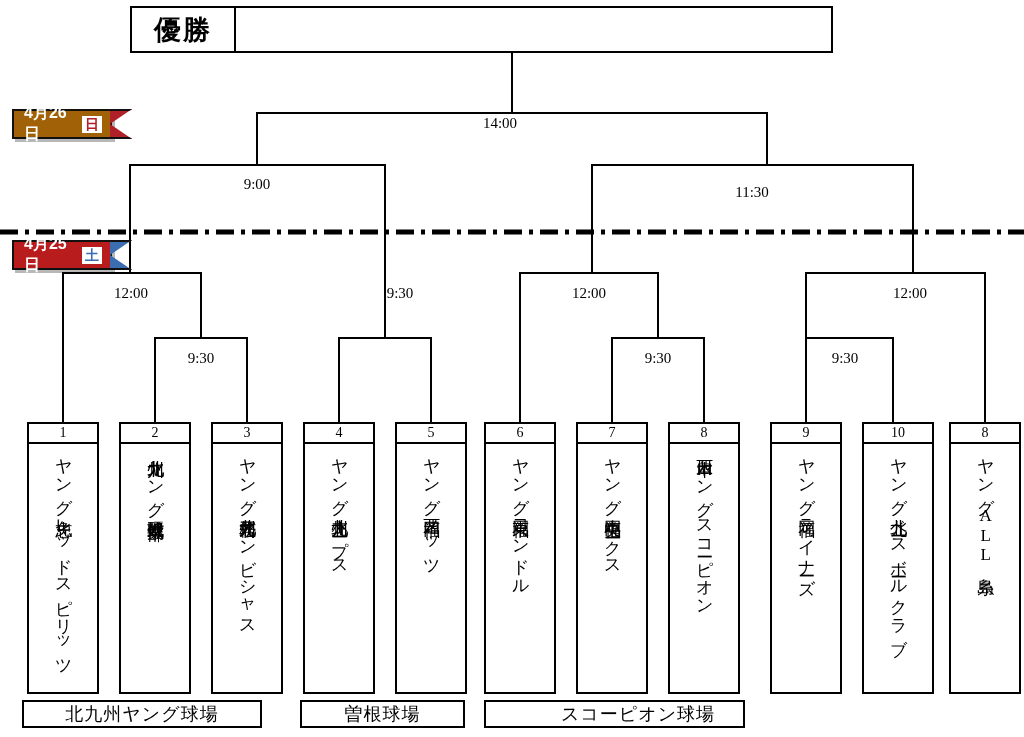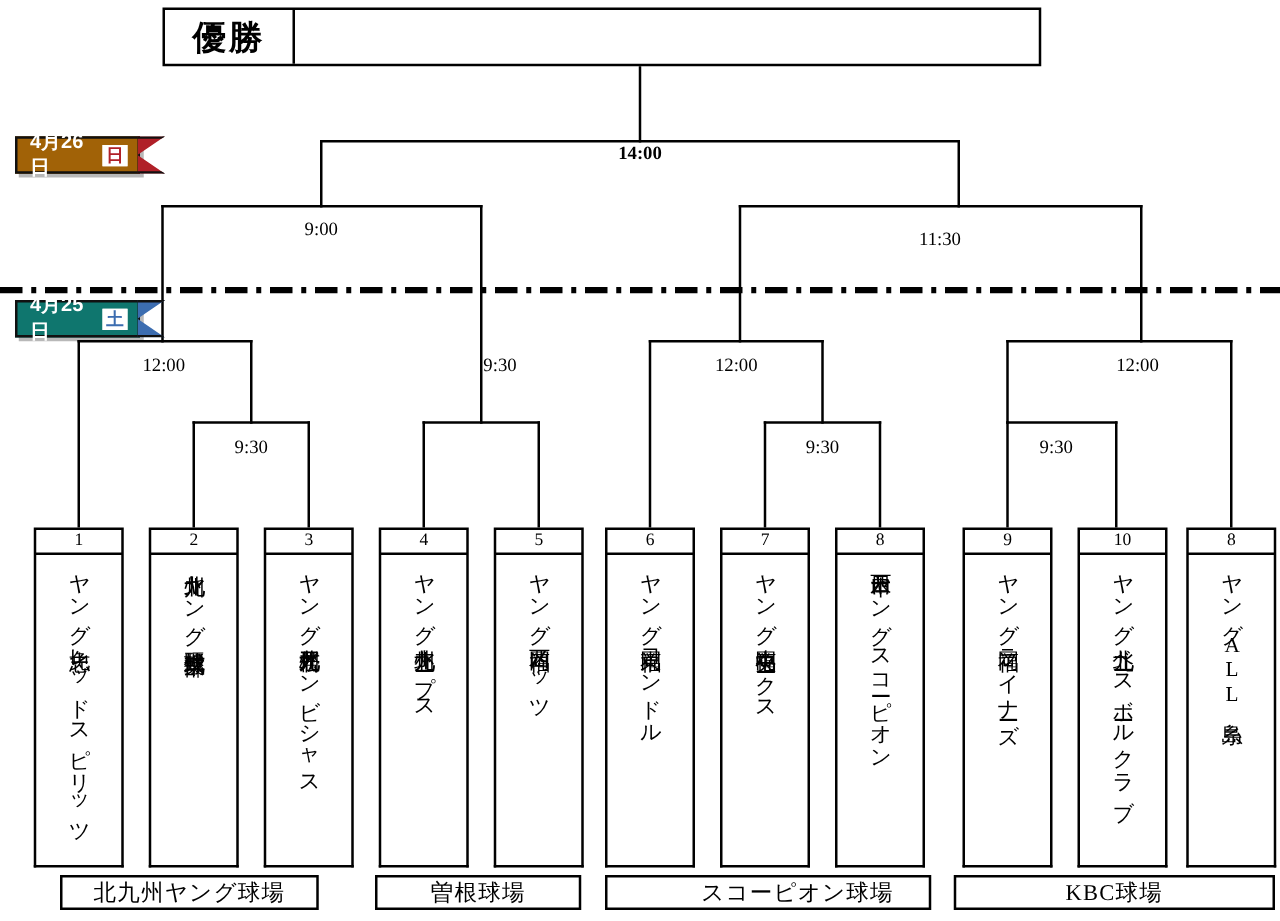--- a/index.html
+++ b/index.html
@@ -101,21 +101,21 @@
   #ribbon-sun-tail {
     left: 110px;
     top: 109px;
     background: #b02028;
     clip-path: polygon(0 0, 100% 0, 0 50%, 100% 100%, 0 100%);
   }
   #ribbon-sat {
     left: 12px;
     top: 240px;
     width: 100px;
-    background: #0f766e;
+    background: #b91c1c;
   }
   #ribbon-sat .dow { color: #3c6db0; }
   #ribbon-sat-tail {
     left: 110px;
     top: 240px;
     background: #3c6db0;
     clip-path: polygon(0 0, 100% 0, 0 50%, 100% 100%, 0 100%);
   }
 
   
@@ -253,21 +253,21 @@
       <span class="dow">日</span>
   </div>
   <div class="ribbon-tail" id="ribbon-sun-tail"></div>
 
   <div class="ribbon" id="ribbon-sat">
     <span>4月25日</span>
       <span class="dow">土</span>
   </div>
   <div class="ribbon-tail" id="ribbon-sat-tail"></div>
 
-  <div class="match-time" style="left:512px; top:115px;font-weight:bold;">14:00</div>
+  <div class="match-time" style="left:500px; top:115px;">14:00</div>
   <div class="match-time" style="left:257px; top:176px;">9:00</div>
   <div class="match-time" style="left:752px; top:184px;">11:30</div>
   <div class="match-time" style="left:131px; top:285px;">12:00</div>
   <div class="match-time" style="left:400px; top:285px;">9:30</div>
   <div class="match-time" style="left:589px; top:285px;">12:00</div>
   <div class="match-time" style="left:910px; top:285px;">12:00</div>
   <div class="match-time" style="left:201px; top:350px;">9:30</div>
   <div class="match-time" style="left:658px; top:350px;">9:30</div>
   <div class="match-time" style="left:845px; top:350px;">9:30</div>
 
@@ -331,18 +331,17 @@
         <span>ヤング北九ベースボールクラブ</span>
       </div>
   </div>
   <div class="team" style="left:949px;">
     <div class="team-seed">8</div>
     <div class="team-name">
         <span>ヤングALL糸島</span>
       </div>
   </div>
 
-  <div class="venue" style="left:22px;  width:207px;margin-left:26px;">北九州ヤング球場</div>
+  <div class="venue" style="left:22px;  width:240px;">北九州ヤング球場</div>
   <div class="venue" style="left:300px; width:165px;">曽根球場</div>
   <div class="venue" style="left:484px; width:261px;padding-left:47px;">スコーピオン球場</div>
-  <div class="venue" style="left:763px; width:257px;">KBC球場</div>
 
 </div>
 
 </body></html>

